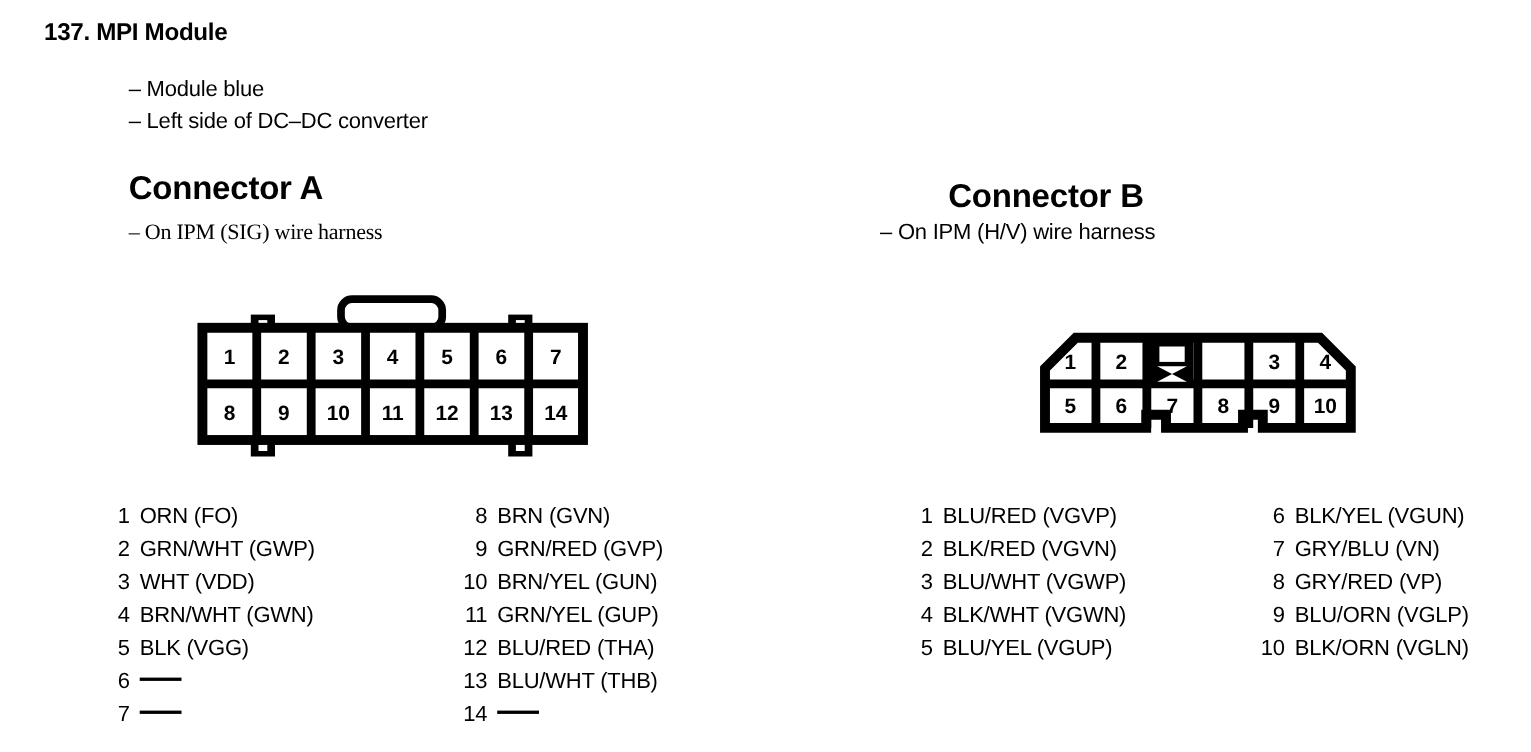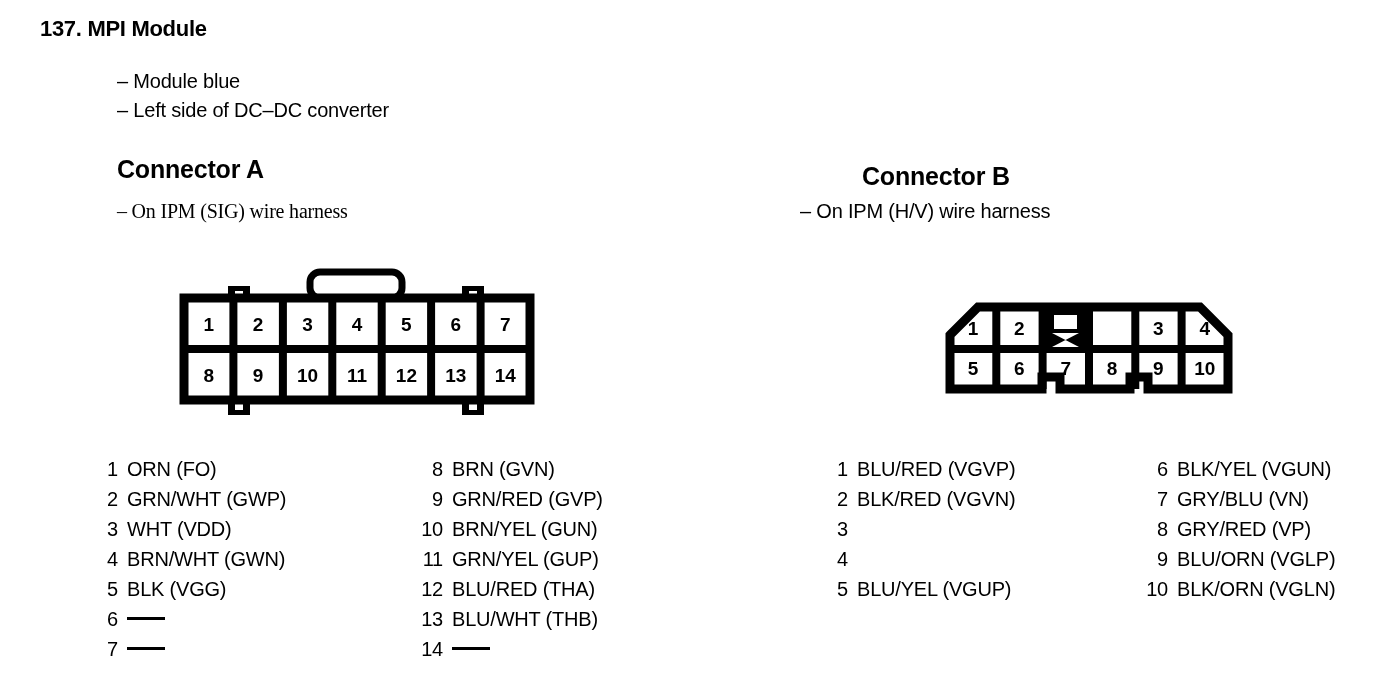--- a/index.html
+++ b/index.html
@@ -32,21 +32,21 @@
     position: absolute;
     font-size: 20px;
     white-space: nowrap;
     letter-spacing: -0.2px;
   }
   #module-bullet-0 { left: 117px; top: 70px; }
   #module-bullet-1 { left: 117px; top: 99px; text-align: right; }
 
   .connector-title {
     position: absolute;
-    font-size: 25px;
+    font-size: 30px;
     font-weight: bold;
     white-space: nowrap;
     letter-spacing: -0.2px;
   }
   #connector-a-title { left: 117px; top: 155px; }
   #connector-b-title { left: 847px; top: 162px; margin-left: 15px; }
 
   .connector-subtitle {
     position: absolute;
     font-size: 20px;
@@ -280,23 +280,25 @@
     <div class="pin-row">
       <span class="pin-index">1</span>
       <span class="pin-label">BLU/RED (VGVP)</span>
     </div>
     <div class="pin-row">
       <span class="pin-index">2</span>
       <span class="pin-label">BLK/RED (VGVN)</span>
     </div>
     <div class="pin-row">
       <span class="pin-index">3</span>
+      <span class="pin-label">BLU/WHT (VGWP)</span>
     </div>
     <div class="pin-row">
       <span class="pin-index">4</span>
+      <span class="pin-label">BLK/WHT (VGWN)</span>
     </div>
     <div class="pin-row">
       <span class="pin-index">5</span>
       <span class="pin-label">BLU/YEL (VGUP)</span>
     </div>
   </div>
 <div class="pin-list" id="connector-b-list-right">
     <div class="pin-row">
       <span class="pin-index">6</span>
       <span class="pin-label">BLK/YEL (VGUN)</span>

